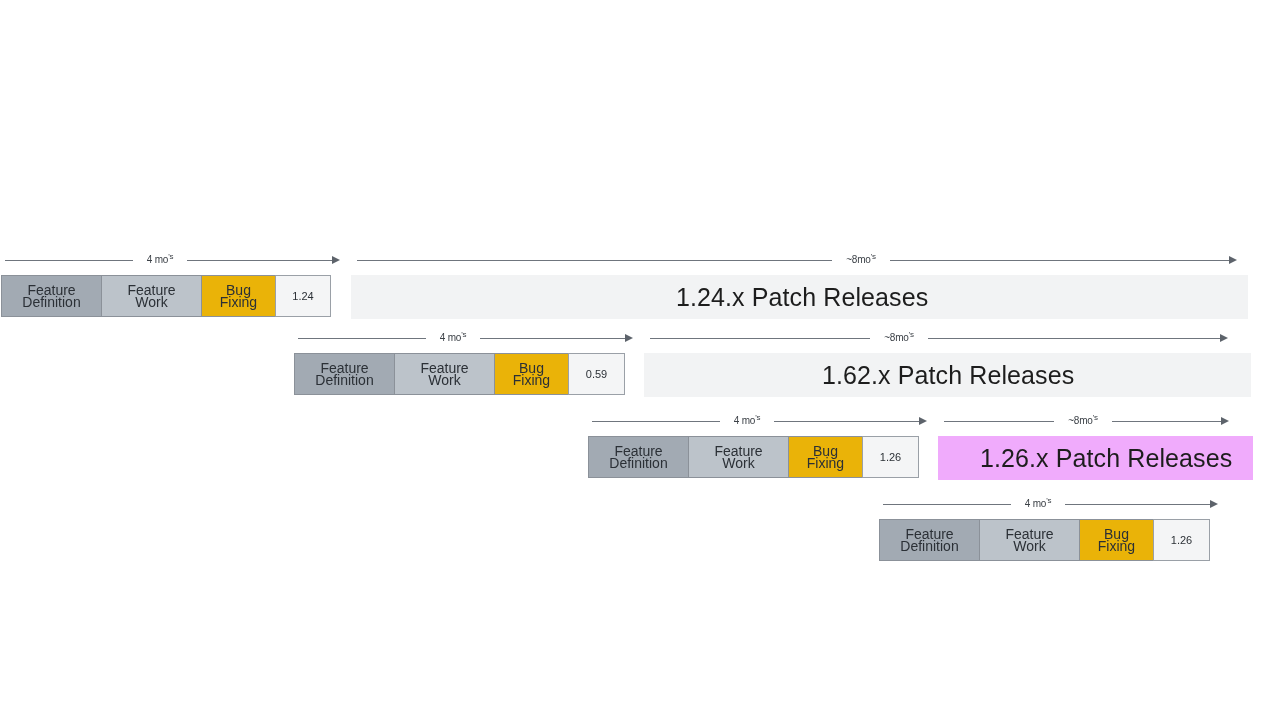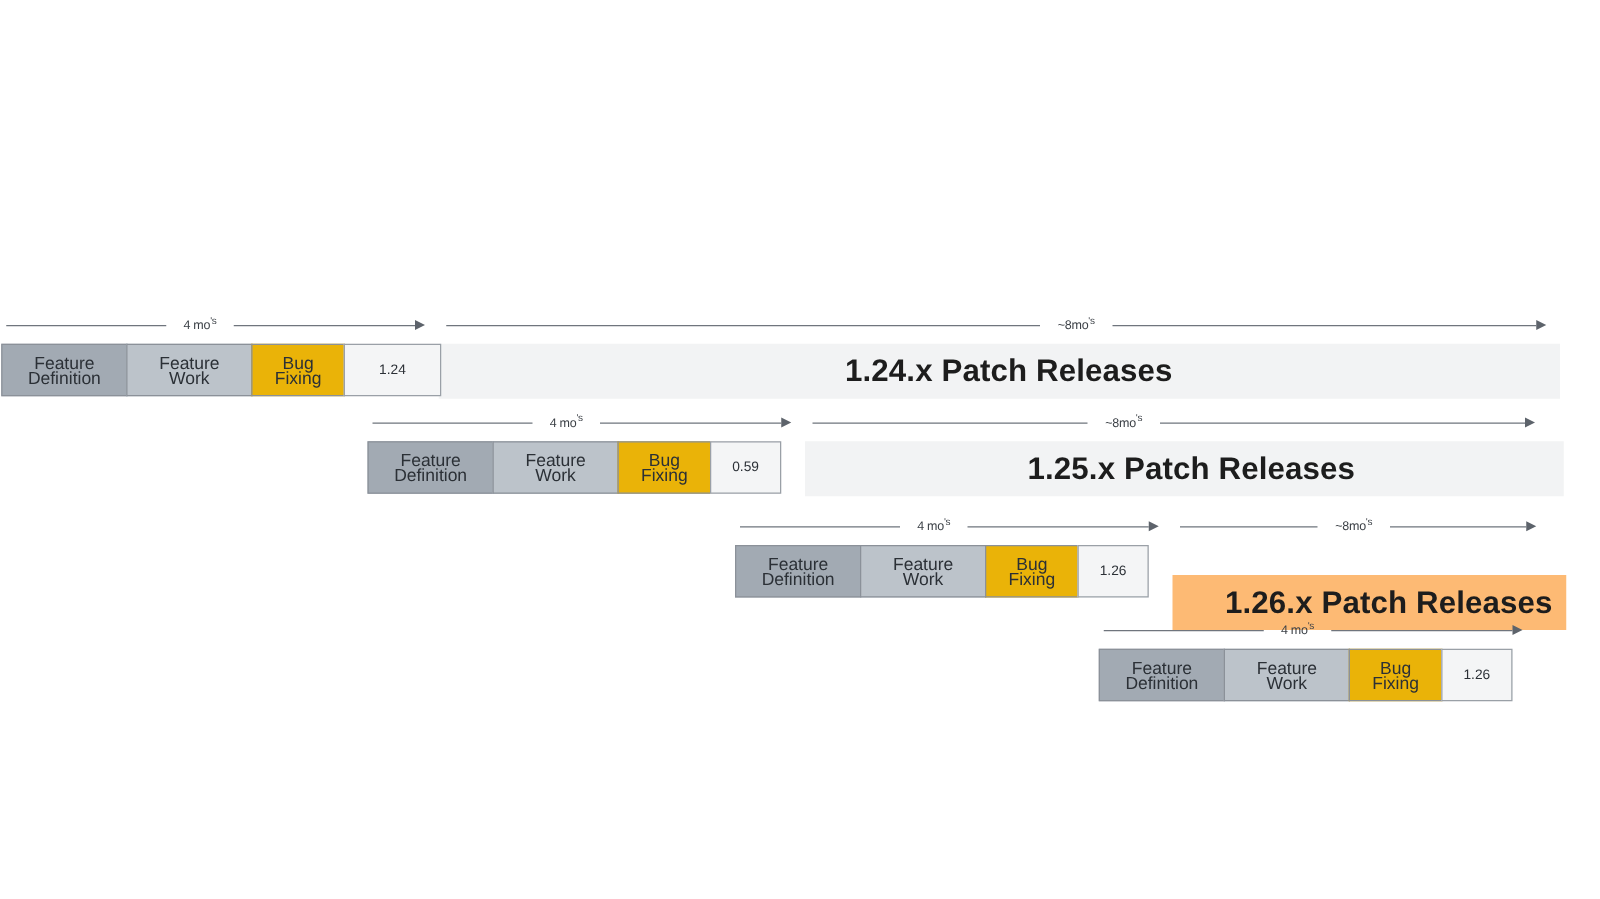--- a/index.html
+++ b/index.html
@@ -14,21 +14,21 @@
   
   .patch-band{
     position:absolute;
     background:#f2f3f4;
     display:flex;align-items:center;
     box-sizing:border-box;
   }
   .patch-label{
     color:#1d1d1d;
     white-space:nowrap;
-    font-weight:700;
+    font-weight:400;
     letter-spacing:0.1px;
   }
 
   
   .boxes{position:absolute;display:flex;height:42px;}
   .box{
     box-sizing:border-box;
     border:1px solid #8b9199;
     display:flex;flex-direction:column;
     align-items:center;justify-content:center;
@@ -87,26 +87,26 @@
         <span class="ln">Definition</span>
       </div>
       <div class="box b2" style="width: 101px; margin-left: -1px;">
         <span class="ln">Feature</span>
         <span class="ln">Work</span>
       </div>
       <div class="box b3" style="width: 75px; margin-left: -1px;">
         <span class="ln">Bug</span>
         <span class="ln">Fixing</span>
       </div>
-      <div class="box b4" style="width: 78px; margin-left: -1px; font-size: 11px;">
+      <div class="box b4" style="width: 56px; margin-left: -1px; font-size: 11px;">
         <span class="ln">1.24</span>
       </div>
     </div>
     <div class="patch-band" style="left: 644px; top: 353px; width: 607px; height: 44px; background: rgb(242, 243, 244);">
-      <div class="patch-label" style="font-size: 25px; margin-left: 178px; color: rgb(29, 29, 29);">1.25.x Patch Releases</div>
+      <div class="patch-label" style="font-size: 25px; margin-left: 178px; color: rgb(29, 29, 29);">1.62.x Patch Releases</div>
     </div>
     <div class="measure" style="left: 298px; top: 330px; width: 335px;">
       <div class="seg" style="left: 0px; width: 128px;"></div>
       <div class="seg" style="left: 182px; width: 145px;"></div>
       <div class="head" style="left: 327px;"></div>
       <div class="mlabel" style="left: 128px; width: 54px;">4 mo<sup>'s</sup></div>
     </div>
     <div class="measure" style="left: 650px; top: 330px; width: 578px;">
       <div class="seg" style="left: 0px; width: 220px;"></div>
       <div class="seg" style="left: 278px; width: 292px;"></div>
@@ -123,21 +123,21 @@
         <span class="ln">Work</span>
       </div>
       <div class="box b3" style="width: 75px; margin-left: -1px;">
         <span class="ln">Bug</span>
         <span class="ln">Fixing</span>
       </div>
       <div class="box b4" style="width: 57px; margin-left: -1px; font-size: 11px;">
         <span class="ln">0.59</span>
       </div>
     </div>
-    <div class="patch-band" style="left: 938px; top: 460px; width: 315px; height: 44px; background: #fdba74;">
+    <div class="patch-band" style="left: 938px; top: 436px; width: 315px; height: 44px; background: #f0abfc;">
       <div class="patch-label" style="font-size: 25px; margin-left: 42px; color: rgb(29, 29, 29);">1.26.x Patch Releases</div>
     </div>
     <div class="measure" style="left: 592px; top: 413px; width: 335px;">
       <div class="seg" style="left: 0px; width: 128px;"></div>
       <div class="seg" style="left: 182px; width: 145px;"></div>
       <div class="head" style="left: 327px;"></div>
       <div class="mlabel" style="left: 128px; width: 54px;">4 mo<sup>'s</sup></div>
     </div>
     <div class="measure" style="left: 944px; top: 413px; width: 285px;">
       <div class="seg" style="left: 0px; width: 110px;"></div>

